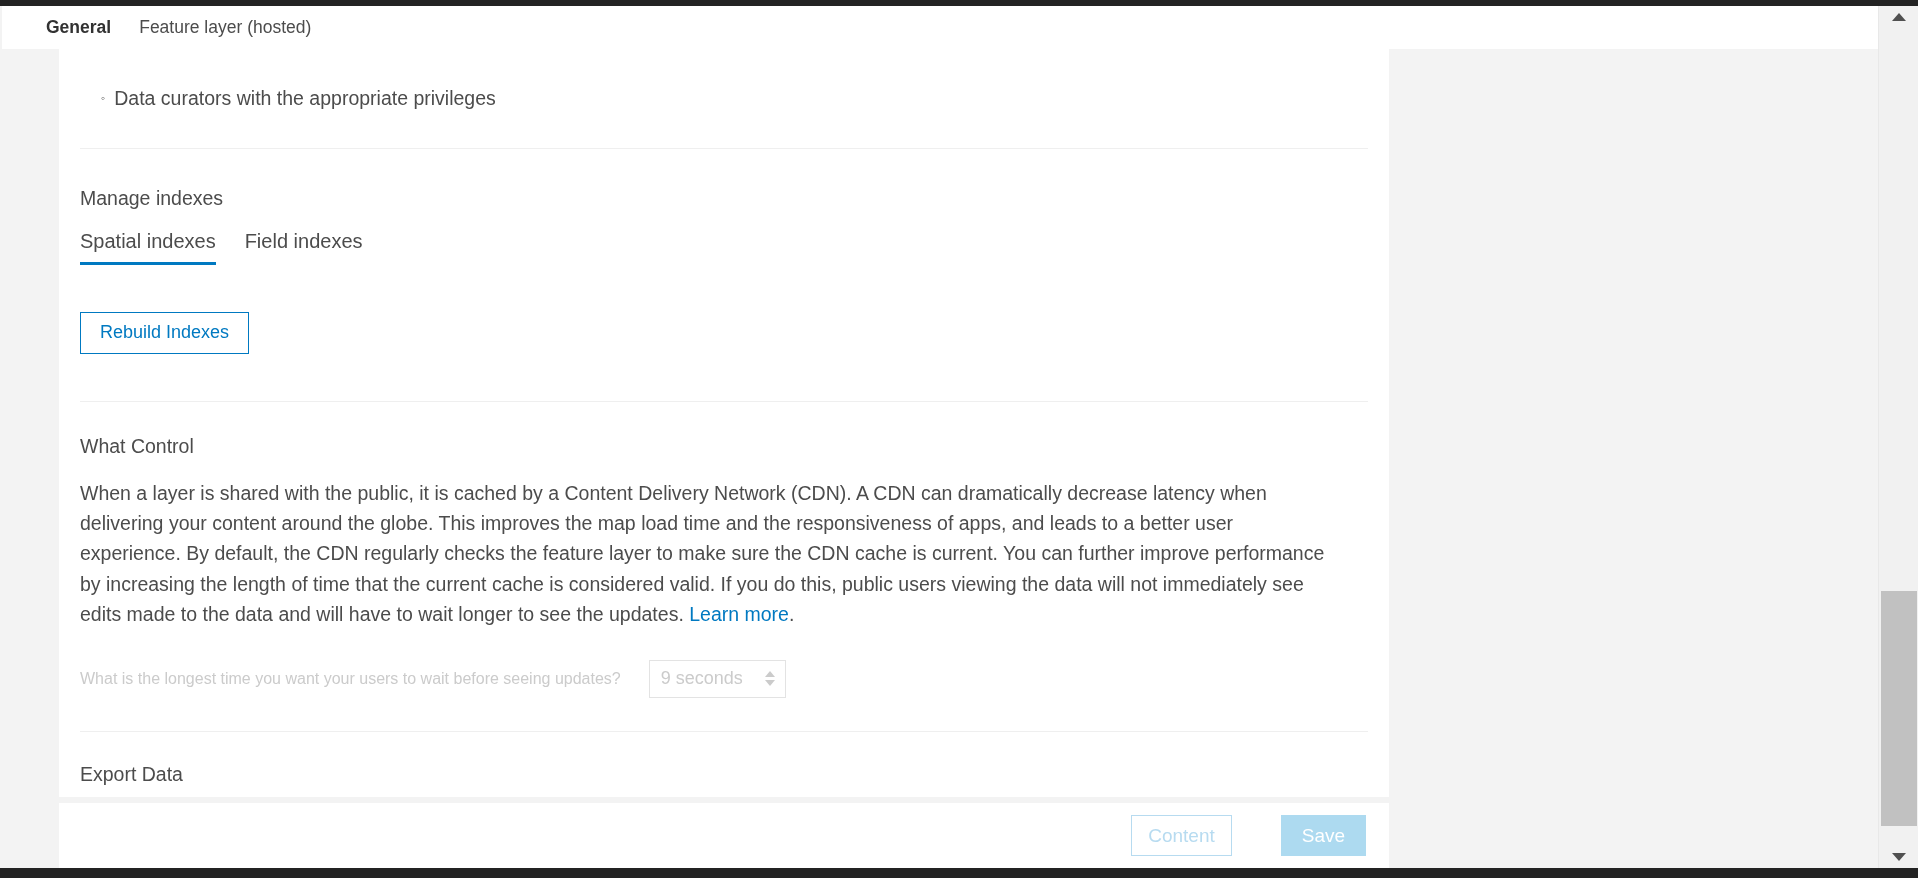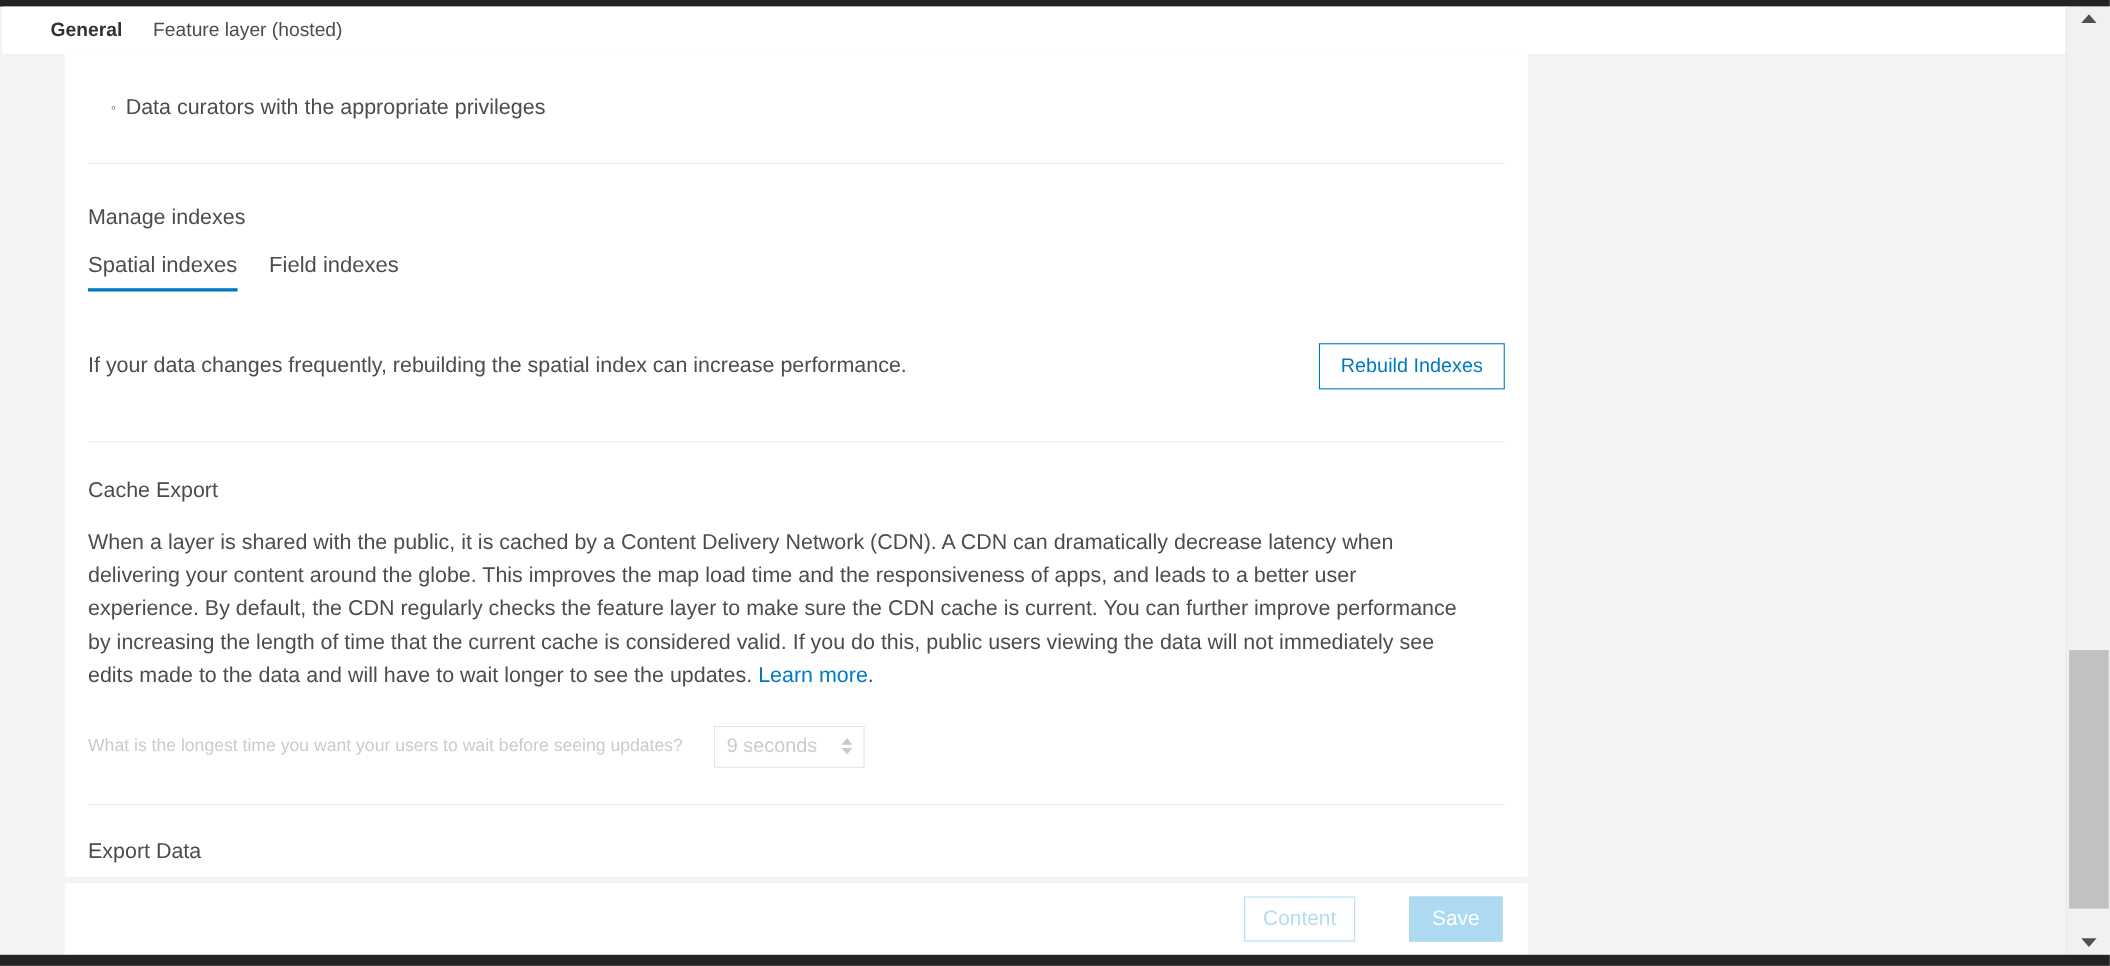--- a/index.html
+++ b/index.html
@@ -307,27 +307,26 @@
   <div class="hr hr-1"></div>
 
   <div class="section-title manage">Manage indexes</div>
 
   <div class="subtabs">
     <div class="subtab active">Spatial indexes</div>
     <div class="subtab">Field indexes</div>
   </div>
 
   <div class="rebuild-row">
-    <div class="rebuild-text">If your data changes frequently, rebuilding the spatial index can increase performance.</div>
     <button class="btn-outline">Rebuild Indexes</button>
   </div>
 
   <div class="hr" style="margin-top:47px;"></div>
 
-  <div class="section-title" style="padding-top:35px;">Cache Export</div>
+  <div class="section-title" style="padding-top:35px;">What Control</div>
 
   <div class="body-text" style="margin-top:22px;">
     <span>When a layer is shared with the public, it is cached by a Content Delivery Network (CDN). A CDN can dramatically decrease latency when delivering your content around the globe. This improves the map load time and the responsiveness of apps, and leads to a better user experience. By default, the CDN regularly checks the feature layer to make sure the CDN cache is current. You can further improve performance by increasing the length of time that the current cache is considered valid. If you do this, public users viewing the data will not immediately see edits made to the data and will have to wait longer to see the updates. </span><a href="#">Learn more</a><span>.</span>
   </div>
 
   <div class="question-row">
     <div class="question-label">What is the longest time you want your users to wait before seeing updates?</div>
     <div class="select-box">
       <span>9 seconds</span>
       <span class="spinner">

